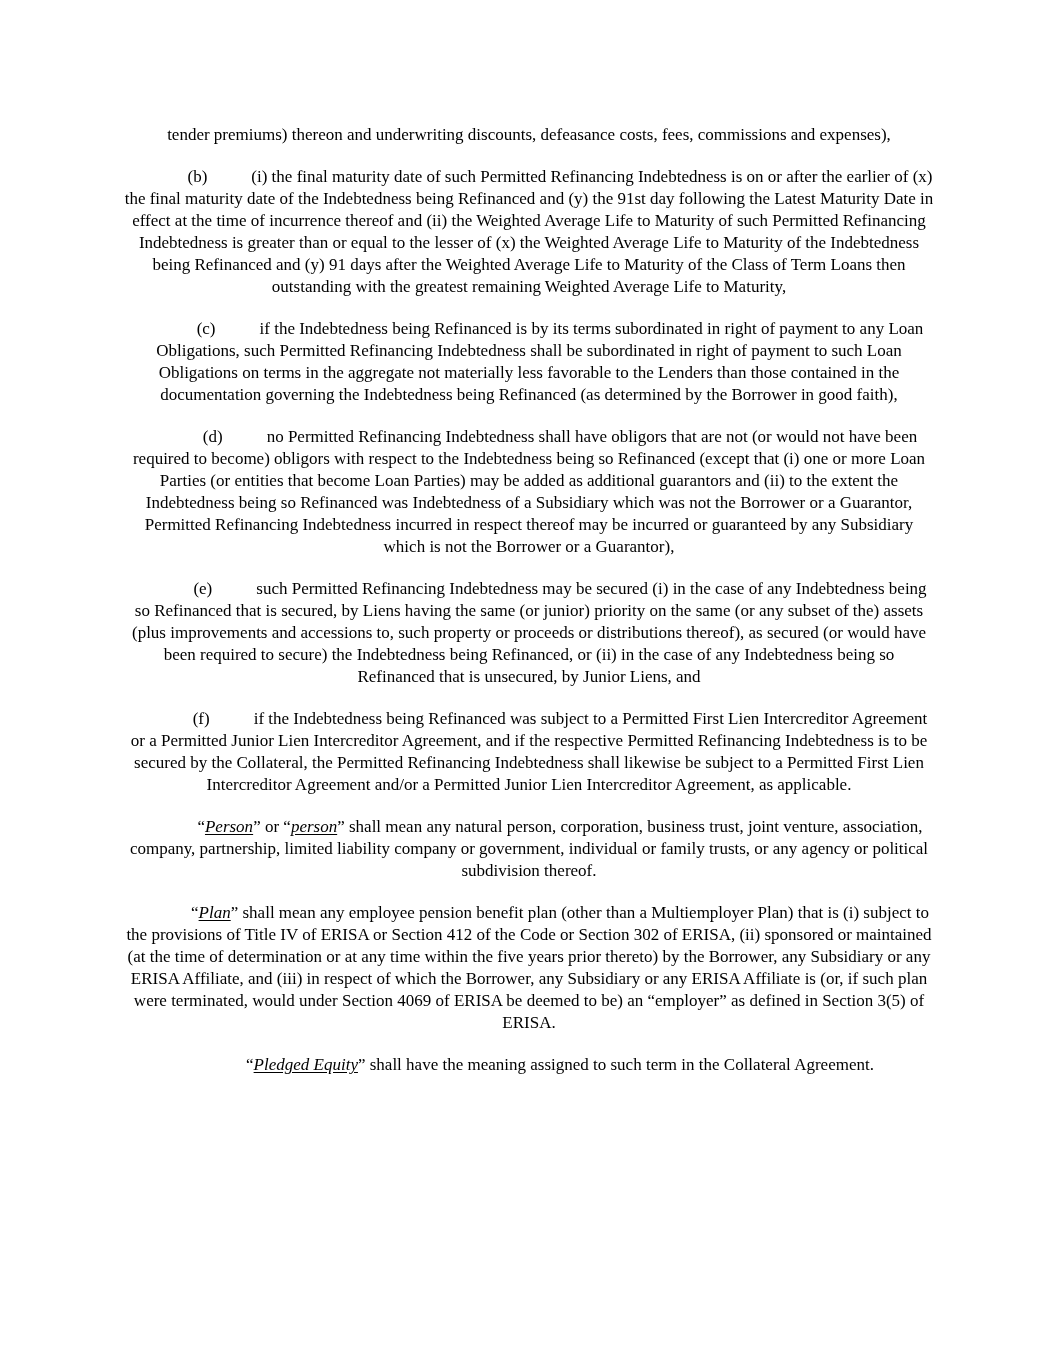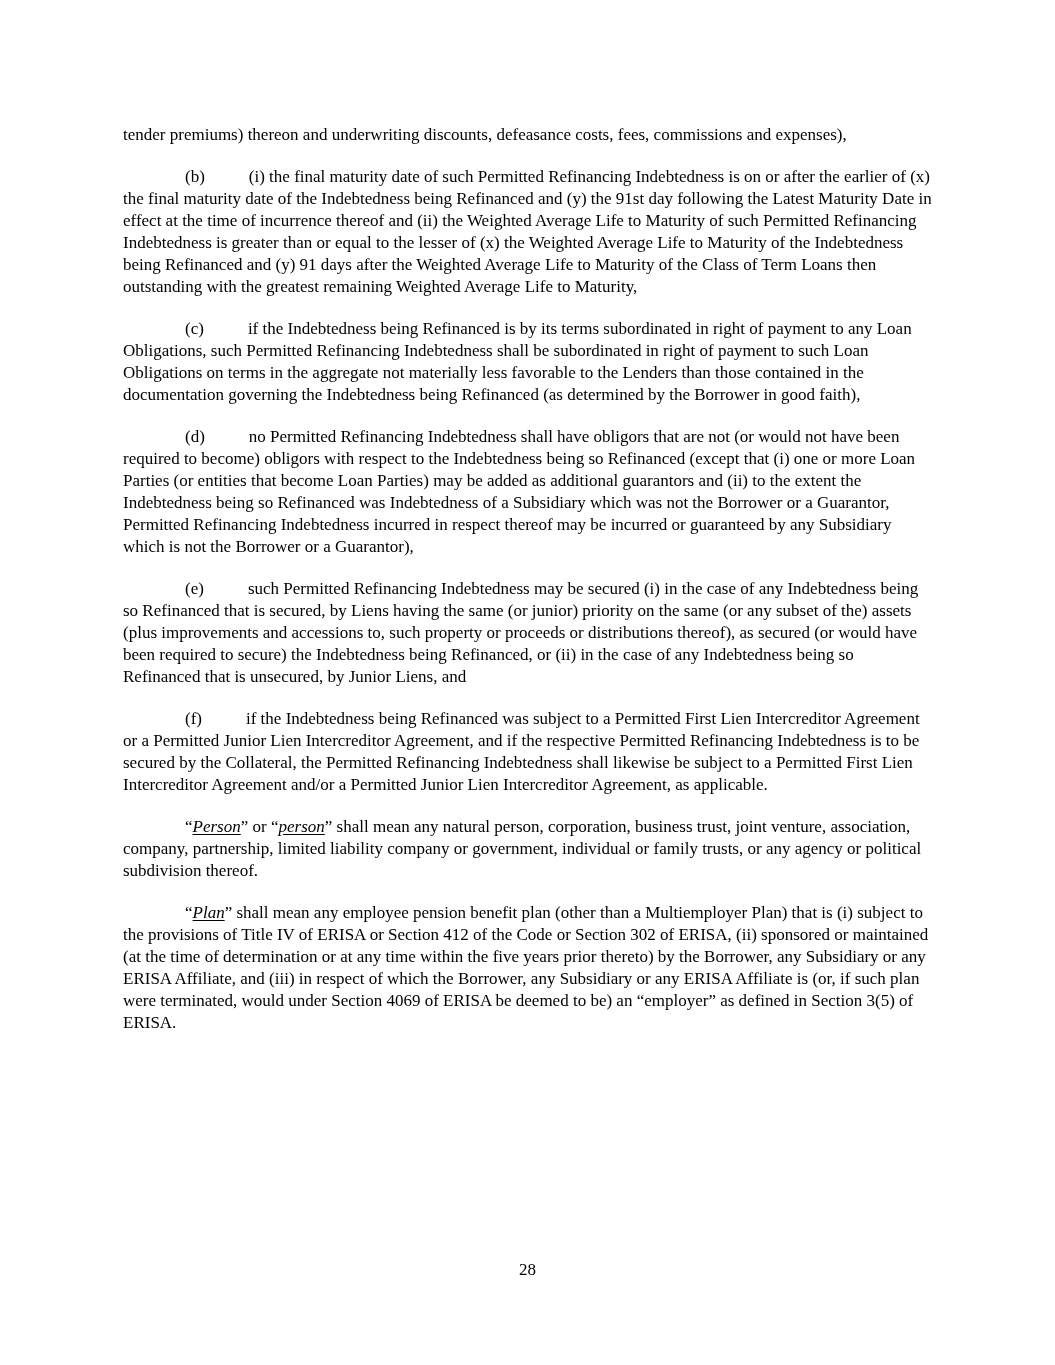--- a/index.html
+++ b/index.html
@@ -21,21 +21,21 @@
   }
   .content {
     position: absolute;
     top: 124px;
     left: 123px;
     right: 120px;
   }
   p.para {
     margin: 0 0 20px 0;
     text-indent: 62px;
-    text-align: left;
+    text-align: center;
   }
   p.para.no-indent { text-indent: 0; }
   .tab { display: inline-block; width: 44px; }
   .u { text-decoration: underline; text-underline-offset: 2px; font-style: italic; }
   .page-number {
     position: absolute;
     top: 1259px;
     left: 0;
     width: 100%;
     text-align: center;
@@ -47,15 +47,15 @@
 <div class="page">
   <div class="content">
     <p class="para no-indent"><span>tender premiums) thereon and underwriting discounts, defeasance costs, fees, commissions and expenses),</span></p>
     <p class="para"><span>(b)</span><span class="tab"></span><span>(i) the final maturity date of such Permitted Refinancing Indebtedness is on or after the earlier of (x) the final maturity date of the Indebtedness being Refinanced and (y) the 91st day following the Latest Maturity Date in effect at the time of incurrence thereof and (ii) the Weighted Average Life to Maturity of such Permitted Refinancing Indebtedness is greater than or equal to the lesser of (x) the Weighted Average Life to Maturity of the Indebtedness being Refinanced and (y) 91 days after the Weighted Average Life to Maturity of the Class of Term Loans then outstanding with the greatest remaining Weighted Average Life to Maturity,</span></p>
     <p class="para"><span>(c)</span><span class="tab"></span><span>if the Indebtedness being Refinanced is by its terms subordinated in right of payment to any Loan Obligations, such Permitted Refinancing Indebtedness shall be subordinated in right of payment to such Loan Obligations on terms in the aggregate not materially less favorable to the Lenders than those contained in the documentation governing the Indebtedness being Refinanced (as determined by the Borrower in good faith),</span></p>
     <p class="para"><span>(d)</span><span class="tab"></span><span>no Permitted Refinancing Indebtedness shall have obligors that are not (or would not have been required to become) obligors with respect to the Indebtedness being so Refinanced (except that (i) one or more Loan Parties (or entities that become Loan Parties) may be added as additional guarantors and (ii) to the extent the Indebtedness being so Refinanced was Indebtedness of a Subsidiary which was not the Borrower or a Guarantor, Permitted Refinancing Indebtedness incurred in respect thereof may be incurred or guaranteed by any Subsidiary which is not the Borrower or a Guarantor),</span></p>
     <p class="para"><span>(e)</span><span class="tab"></span><span>such Permitted Refinancing Indebtedness may be secured (i) in the case of any Indebtedness being so Refinanced that is secured, by Liens having the same (or junior) priority on the same (or any subset of the) assets (plus improvements and accessions to, such property or proceeds or distributions thereof), as secured (or would have been required to secure) the Indebtedness being Refinanced, or (ii) in the case of any Indebtedness being so Refinanced that is unsecured, by Junior Liens, and</span></p>
     <p class="para"><span>(f)</span><span class="tab"></span><span>if the Indebtedness being Refinanced was subject to a Permitted First Lien Intercreditor Agreement or a Permitted Junior Lien Intercreditor Agreement, and if the respective Permitted Refinancing Indebtedness is to be secured by the Collateral, the Permitted Refinancing Indebtedness shall likewise be subject to a Permitted First Lien Intercreditor Agreement and/or a Permitted Junior Lien Intercreditor Agreement, as applicable.</span></p>
     <p class="para"><span>“</span><span class="u">Person</span><span>” or “</span><span class="u">person</span><span>” shall mean any natural person, corporation, business trust, joint venture, association, company, partnership, limited liability company or government, individual or family trusts, or any agency or political subdivision thereof.</span></p>
     <p class="para"><span>“</span><span class="u">Plan</span><span>” shall mean any employee pension benefit plan (other than a Multiemployer Plan) that is (i) subject to the provisions of Title IV of ERISA or Section 412 of the Code or Section 302 of ERISA, (ii) sponsored or maintained (at the time of determination or at any time within the five years prior thereto) by the Borrower, any Subsidiary or any ERISA Affiliate, and (iii) in respect of which the Borrower, any Subsidiary or any ERISA Affiliate is (or, if such plan were terminated, would under Section 4069 of ERISA be deemed to be) an “employer” as defined in Section 3(5) of ERISA.</span></p>
+    <p class="para"><span>“</span><span class="u">Pledged Equity</span><span>” shall have the meaning assigned to such term in the Collateral Agreement.</span></p>
   </div>
-  <div class="page-number">28</div>
 </div>
 
 </body></html>

